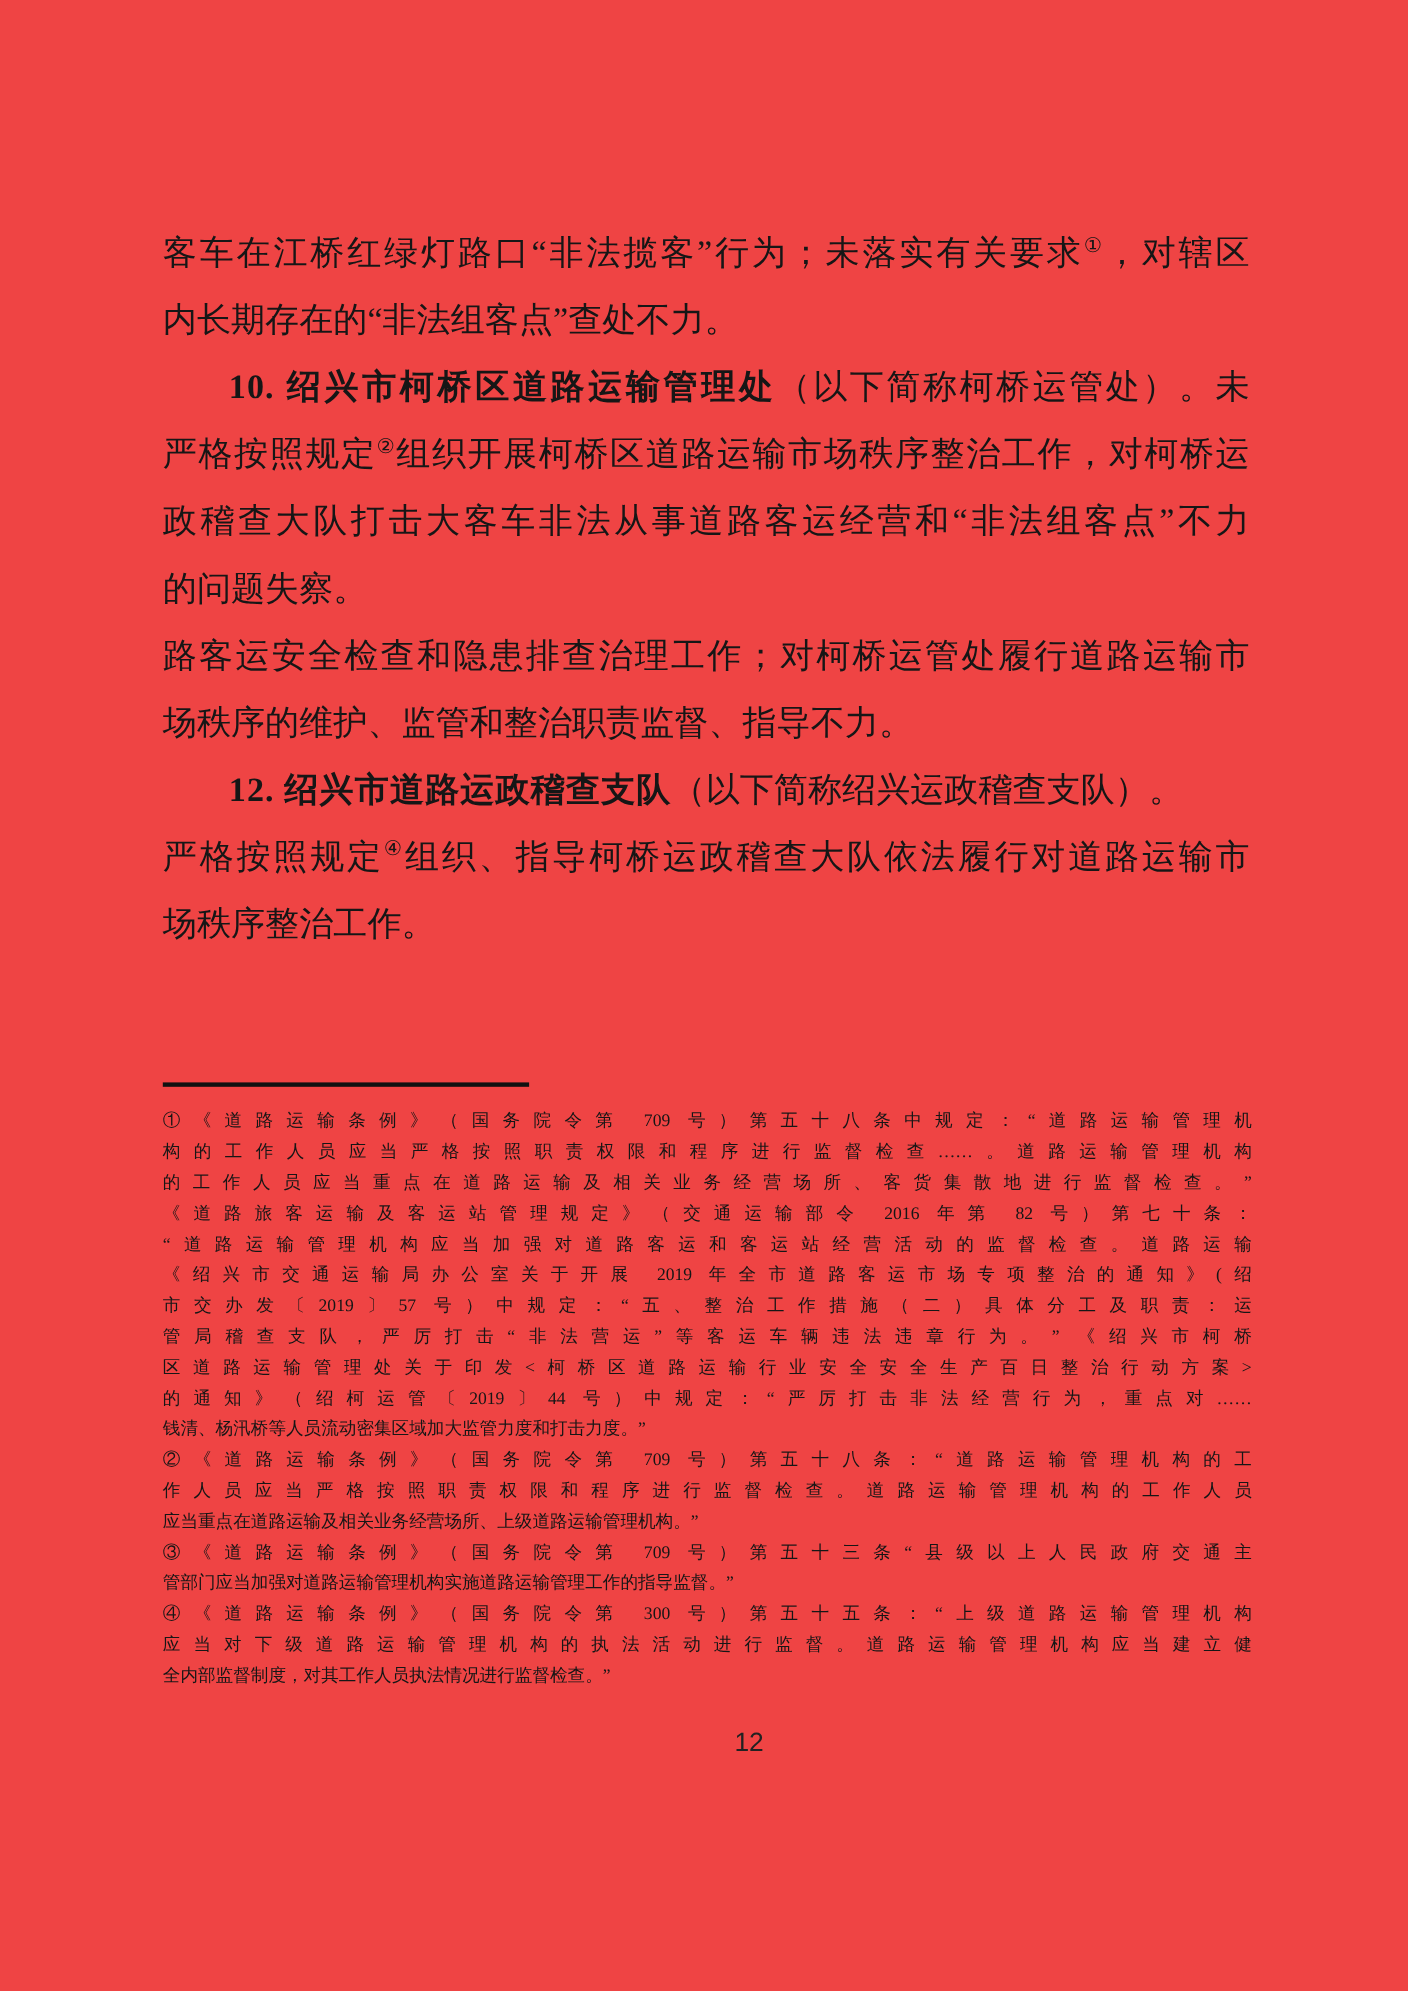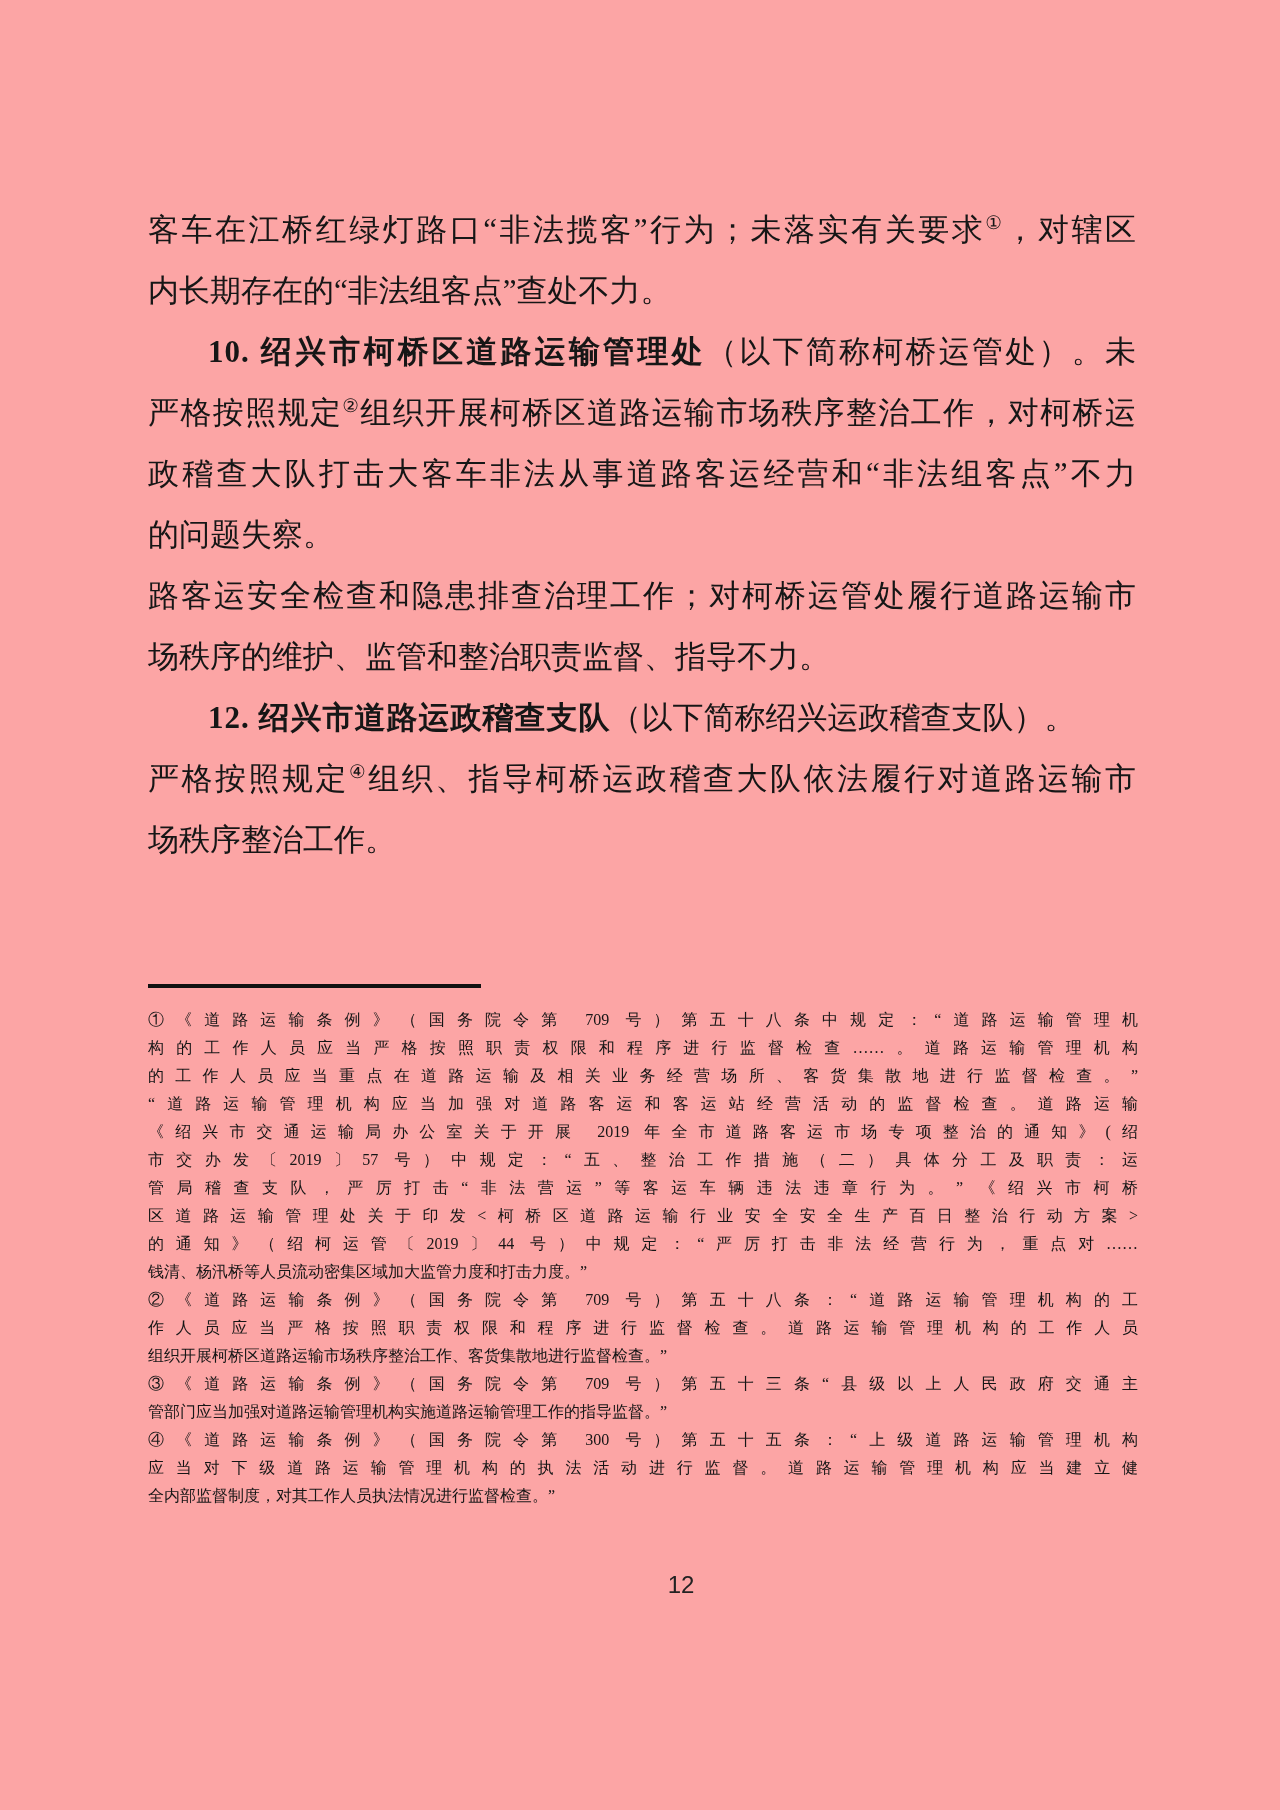--- a/index.html
+++ b/index.html
@@ -1,20 +1,20 @@
 <!DOCTYPE html>
 <html><head>
 <meta charset="utf-8">
 <style>
   html, body { margin: 0; padding: 0; background: #e8e8e8; }
   .page {
     position: relative;
     width: 1280px;
     height: 1810px;
-    background: #fca5a5;
+    background: #ef4444;
     margin: 0 auto;
     overflow: hidden;
     color: #161616;
     font-family: "Liberation Serif", "DejaVu Serif", serif;
   }
   .body-text {
     position: absolute;
     left: 148px;
     top: 199px;
     width: 988px;
@@ -96,30 +96,31 @@
     <div class="bline just"><span>严格按照规定</span><sup>④</sup><span>组织、指导柯桥运政稽查大队依法履行对道路运输市</span></div>
     <div class="bline"><span>场秩序整治工作。</span></div>
   </div>
 
   <div class="foot-sep"></div>
 
   <div class="footnotes">
     <div class="fline just">①《道路运输条例》（国务院令第 709 号）第五十八条中规定：“道路运输管理机</div>
     <div class="fline just">构的工作人员应当严格按照职责权限和程序进行监督检查……。道路运输管理机构</div>
     <div class="fline just">的工作人员应当重点在道路运输及相关业务经营场所、客货集散地进行监督检查。”</div>
+    <div class="fline just">《道路旅客运输及客运站管理规定》（交通运输部令 2016 年第 82 号）第七十条：</div>
     <div class="fline just">“道路运输管理机构应当加强对道路客运和客运站经营活动的监督检查。道路运输</div>
     <div class="fline just">《绍兴市交通运输局办公室关于开展 2019 年全市道路客运市场专项整治的通知》(绍</div>
     <div class="fline just">市交办发〔2019〕57 号）中规定：“五、整治工作措施（二）具体分工及职责：运</div>
     <div class="fline just">管局稽查支队，严厉打击“非法营运”等客运车辆违法违章行为。” 《绍兴市柯桥</div>
     <div class="fline just">区道路运输管理处关于印发&lt;柯桥区道路运输行业安全安全生产百日整治行动方案&gt;</div>
     <div class="fline just">的通知》（绍柯运管〔2019〕44 号）中规定：“严厉打击非法经营行为，重点对……</div>
     <div class="fline">钱清、杨汛桥等人员流动密集区域加大监管力度和打击力度。”</div>
     <div class="fline just">②《道路运输条例》（国务院令第 709 号）第五十八条：“道路运输管理机构的工</div>
     <div class="fline just">作人员应当严格按照职责权限和程序进行监督检查。道路运输管理机构的工作人员</div>
-    <div class="fline">组织开展柯桥区道路运输市场秩序整治工作、客货集散地进行监督检查。”</div>
+    <div class="fline">应当重点在道路运输及相关业务经营场所、上级道路运输管理机构。”</div>
     <div class="fline just">③《道路运输条例》（国务院令第 709 号）第五十三条“县级以上人民政府交通主</div>
     <div class="fline">管部门应当加强对道路运输管理机构实施道路运输管理工作的指导监督。”</div>
     <div class="fline just">④《道路运输条例》（国务院令第 300 号）第五十五条：“上级道路运输管理机构</div>
     <div class="fline just">应当对下级道路运输管理机构的执法活动进行监督。道路运输管理机构应当建立健</div>
     <div class="fline">全内部监督制度，对其工作人员执法情况进行监督检查。”</div>
   </div>
 
   <div class="page-number">12</div>
 
 </div>

